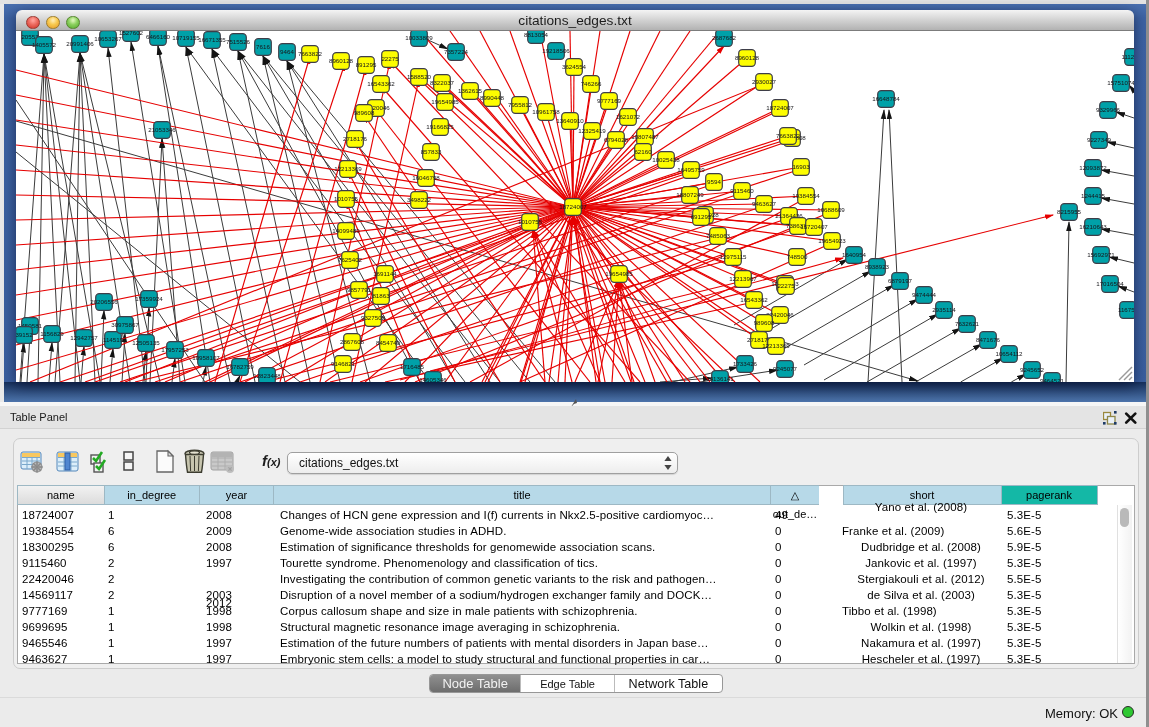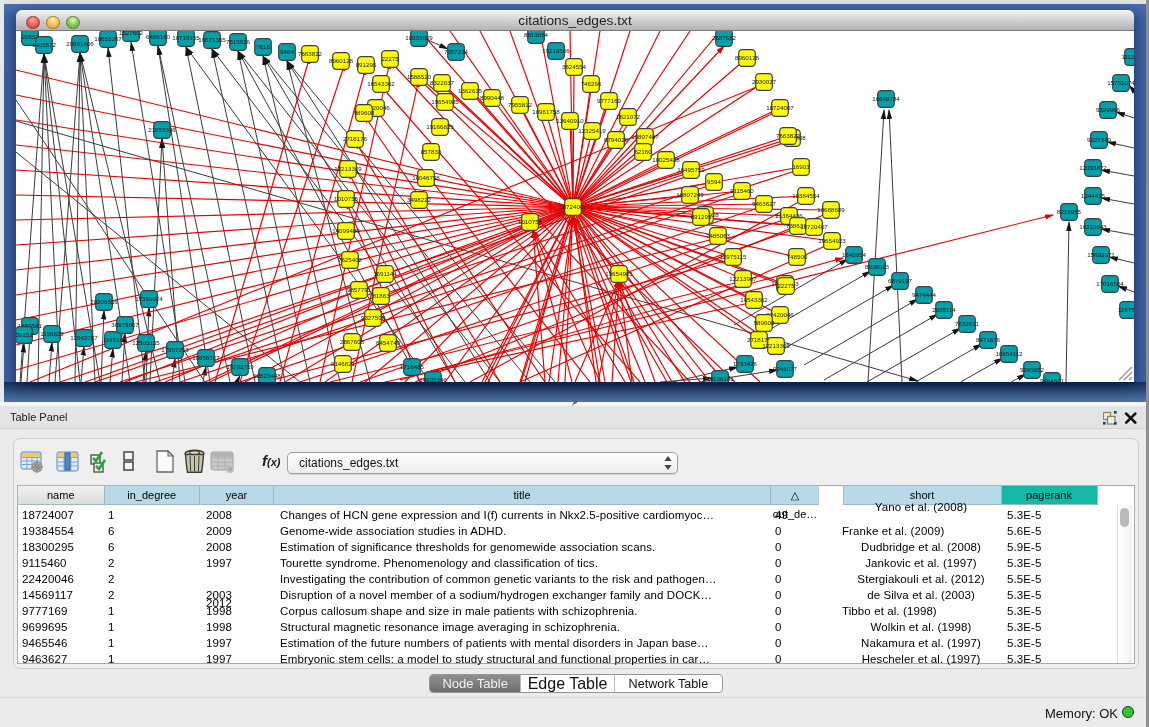--- a/index.html
+++ b/index.html
@@ -690,17 +690,17 @@
     <div style="position:absolute;left:775px;top:653px;">0</div>
     <div style="position:absolute;left:842px;top:653px;width:158px;text-align:center;">Hescheler et al. (1997)</div>
     <div style="position:absolute;left:1007px;top:653px;">5.3E-5</div>
   </div>
 
 <div class="abs" style="left:1117px;top:505px;width:14px;height:158px;background:linear-gradient(90deg,#ffffff,#f2f2f2);border-left:1px solid #e0e0e0;"></div>
 <div class="abs" style="left:1120px;top:508px;width:9px;height:19px;background:#b9b9b9;border-radius:5px;"></div>
 
 <div class="abs" style="left:429px;top:674px;width:294px;height:19px;border:1px solid #979797;border-radius:4px;background:#fff;box-sizing:border-box;overflow:hidden;display:flex;">
  <div style="width:91px;background:linear-gradient(#909090,#6d6d6d);color:#f2f2f2;text-align:center;line-height:18px;font-size:13px;">Node Table</div>
- <div style="width:93px;border-left:1px solid #bbb;text-align:center;line-height:18px;font-size:16px;color:#111;">Edge Table</div>
+ <div style="width:93px;border-left:1px solid #bbb;text-align:center;line-height:18px;font-size:11px;color:#111;">Edge Table</div>
  <div style="width:108px;border-left:1px solid #bbb;text-align:center;line-height:18px;font-size:12.6px;color:#111;">Network Table</div>
 </div>
 <div class="abs" style="left:0;top:697px;width:1146px;height:1px;background:#dadada;"></div>
 <div class="abs" style="left:1020px;top:706px;width:98px;text-align:right;font-size:13px;color:#111;">Memory: OK</div>
 <div class="abs" style="left:1122px;top:706px;width:12px;height:12px;border-radius:50%;background:#2ec832;border:1.4px solid #2a2a2a;box-sizing:border-box;"></div>
 </body></html>

